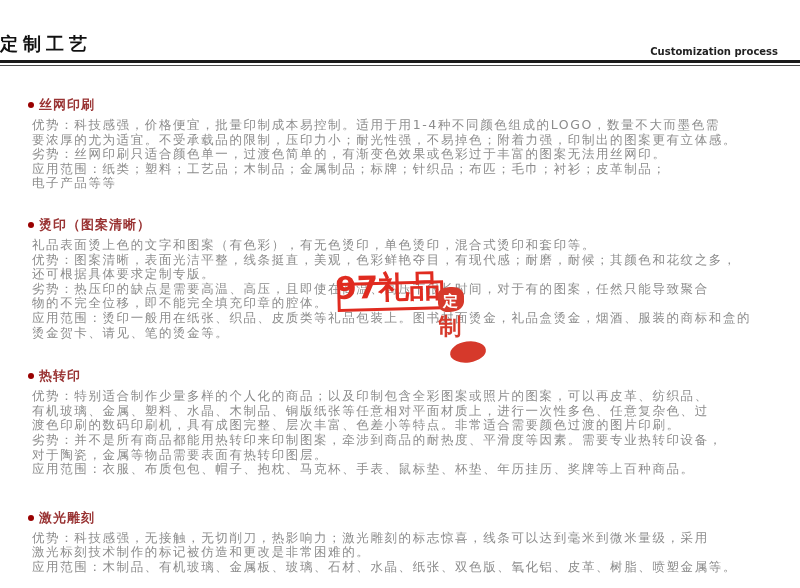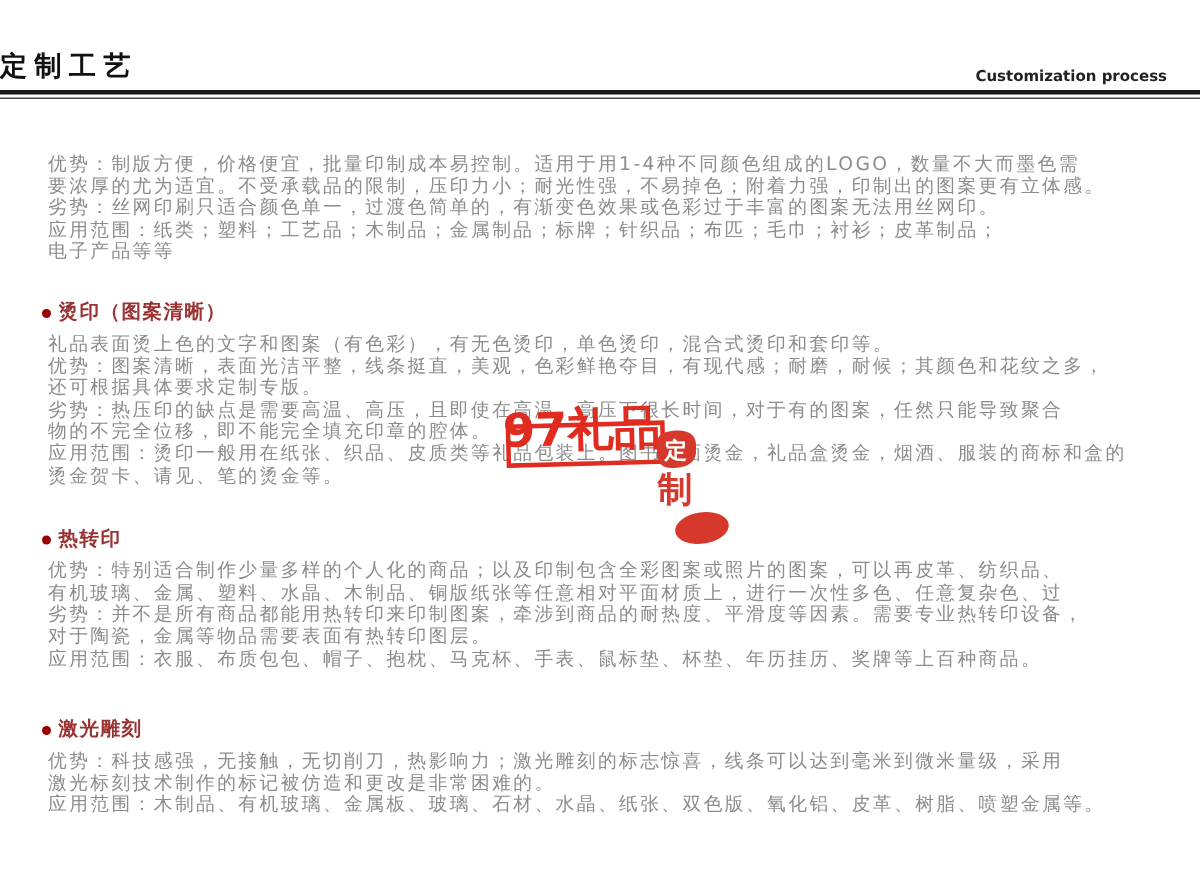--- a/index.html
+++ b/index.html
@@ -51,22 +51,26 @@
 </head>
 <body>
 
 <div class="header-title">定制工艺</div>
 <div class="header-subtitle">Customization process</div>
 <div class="rule-thick"></div>
 <div class="rule-thin"></div>
 
 <div class="content" id="sections">
   <div class="section">
+    <div class="section-title-row">
+      <span class="bullet"></span>
+      <span class="section-title">丝网印刷</span>
+    </div>
     <div class="section-body">
-        <div class="line">优势：制版方便，价格便宜，批量印制成本易控制。适用于用1-4种不同颜色组成的LOGO，数量不大而墨色需</div>
+        <div class="line">优势：科技感强，价格便宜，批量印制成本易控制。适用于用1-4种不同颜色组成的LOGO，数量不大而墨色需</div>
         <div class="line">要浓厚的尤为适宜。不受承载品的限制，压印力小；耐光性强，不易掉色；附着力强，印制出的图案更有立体感。</div>
         <div class="line">劣势：丝网印刷只适合颜色单一，过渡色简单的，有渐变色效果或色彩过于丰富的图案无法用丝网印。</div>
         <div class="line">应用范围：纸类；塑料；工艺品；木制品；金属制品；标牌；针织品；布匹；毛巾；衬衫；皮革制品；</div>
         <div class="line">电子产品等等</div>
       </div>
   </div>
 
   <div class="section">
     <div class="section-title-row">
       <span class="bullet"></span>
@@ -84,20 +88,21 @@
   </div>
 
   <div class="section">
     <div class="section-title-row">
       <span class="bullet"></span>
       <span class="section-title">热转印</span>
     </div>
     <div class="section-body">
         <div class="line">优势：特别适合制作少量多样的个人化的商品；以及印制包含全彩图案或照片的图案，可以再皮革、纺织品、</div>
         <div class="line">有机玻璃、金属、塑料、水晶、木制品、铜版纸张等任意相对平面材质上，进行一次性多色、任意复杂色、过</div>
+        <div class="line">渡色印刷的数码印刷机，具有成图完整、层次丰富、色差小等特点。非常适合需要颜色过渡的图片印刷。</div>
         <div class="line">劣势：并不是所有商品都能用热转印来印制图案，牵涉到商品的耐热度、平滑度等因素。需要专业热转印设备，</div>
         <div class="line">对于陶瓷，金属等物品需要表面有热转印图层。</div>
         <div class="line">应用范围：衣服、布质包包、帽子、抱枕、马克杯、手表、鼠标垫、杯垫、年历挂历、奖牌等上百种商品。</div>
       </div>
   </div>
 
   <div class="section">
     <div class="section-title-row">
       <span class="bullet"></span>
       <span class="section-title">激光雕刻</span>

